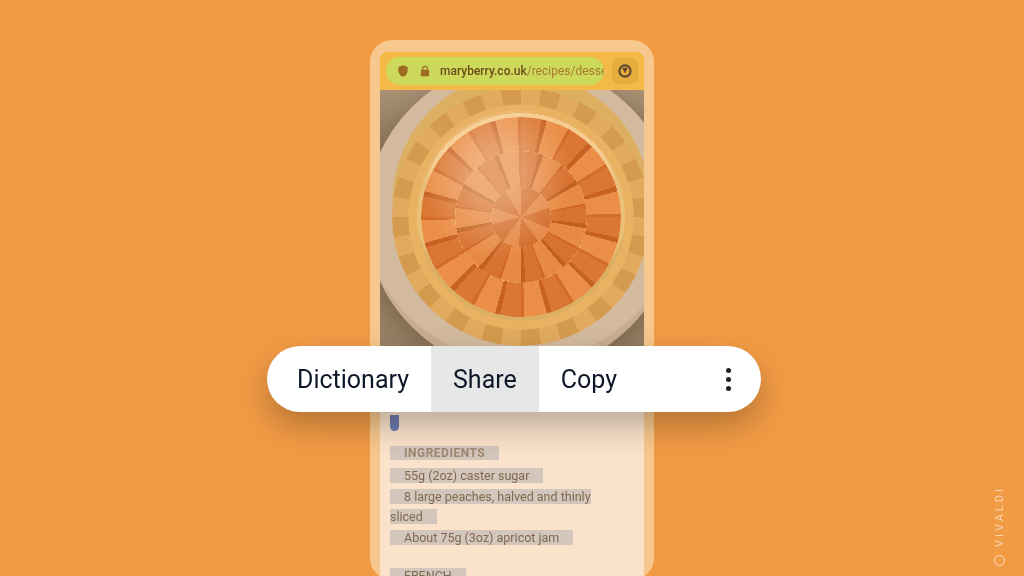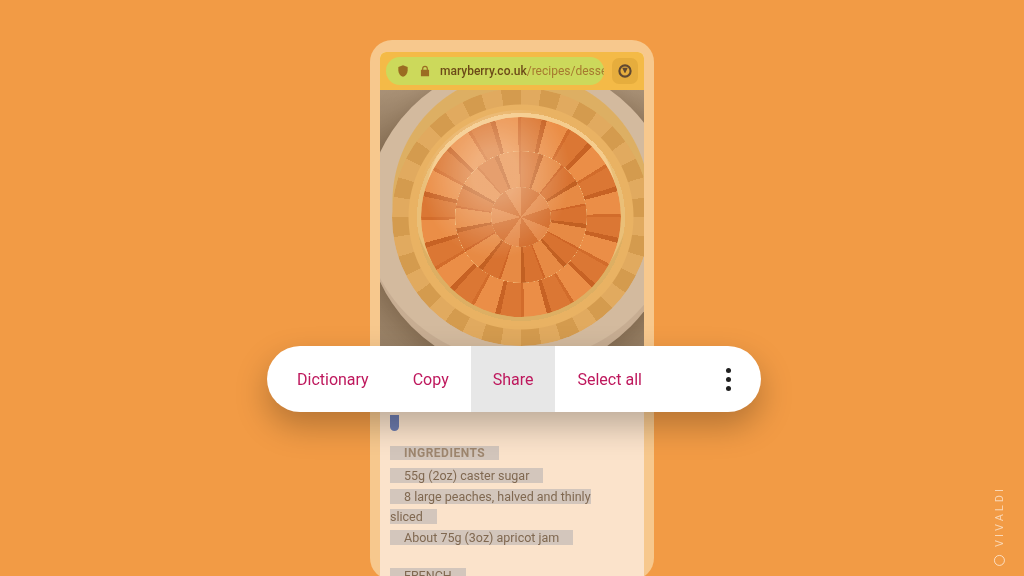--- a/index.html
+++ b/index.html
@@ -188,22 +188,22 @@
     box-shadow: 0 14px 32px rgba(0,0,0,0.25);
     display: flex;
     align-items: stretch;
     z-index: 50;
     overflow: hidden;
   }
   .ctx-item {
     display: flex;
     align-items: center;
     justify-content: center;
-    font-size: 16px;
-    color: #be185d;
+    font-size: 25px;
+    color: #0f172a;
     padding: 0 22px;
     cursor: pointer;
   }
   .ctx-item:first-child { padding-left: 30px; }
   .ctx-item.selected { background: #e7e7e7; }
   .ctx-more {
     margin-left: auto;
     width: 66px;
     display:flex; align-items:center; justify-content:center;
     cursor:pointer;
@@ -276,23 +276,22 @@
       </div>
       <div class="pastry"><span class="hl">FRENCH</span></div>
     </div>
 
     <div class="overlay-wash"></div>
   </div>
 </div>
 
 <div class="ctx">
   <div class="ctx-item">Dictionary</div>
+  <div class="ctx-item selected">Share</div>
   <div class="ctx-item">Copy</div>
-  <div class="ctx-item selected">Share</div>
-  <div class="ctx-item">Select all</div>
   <div class="ctx-more">
     <div class="dots">
         <span></span>
         <span></span>
         <span></span>
       </div>
   </div>
 </div>
 
 <div class="watermark">

